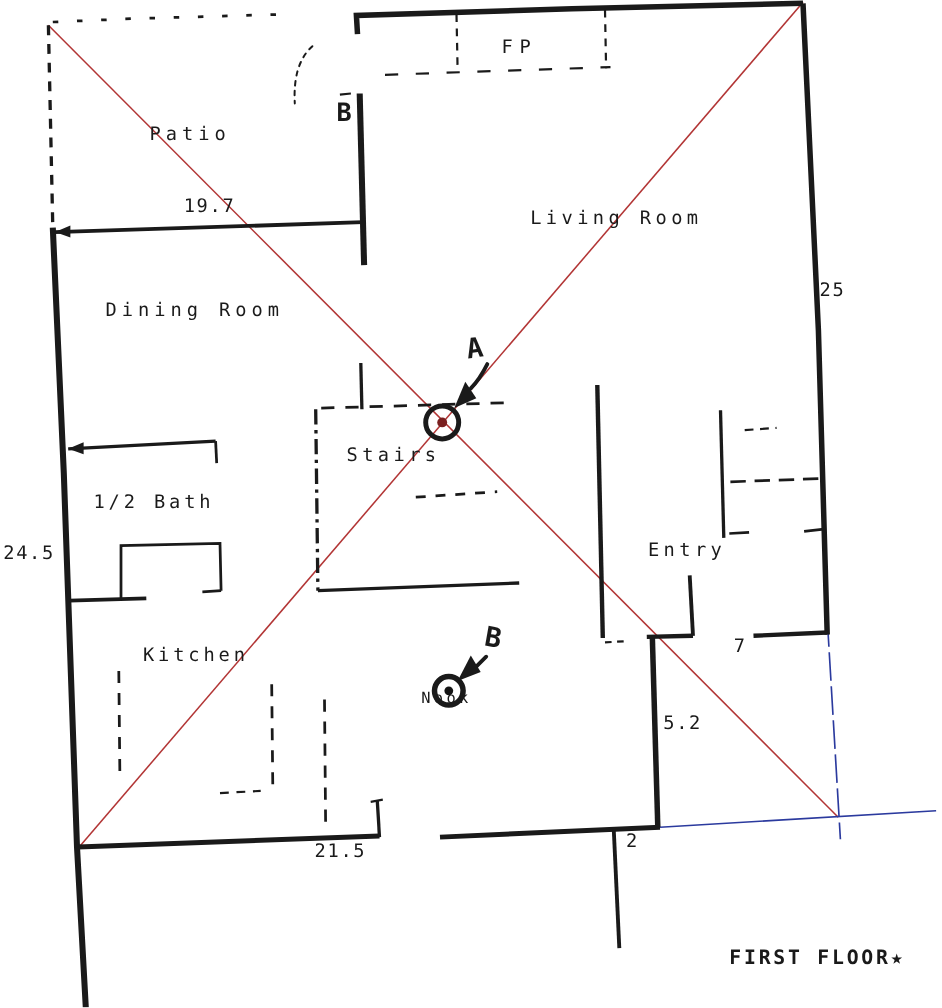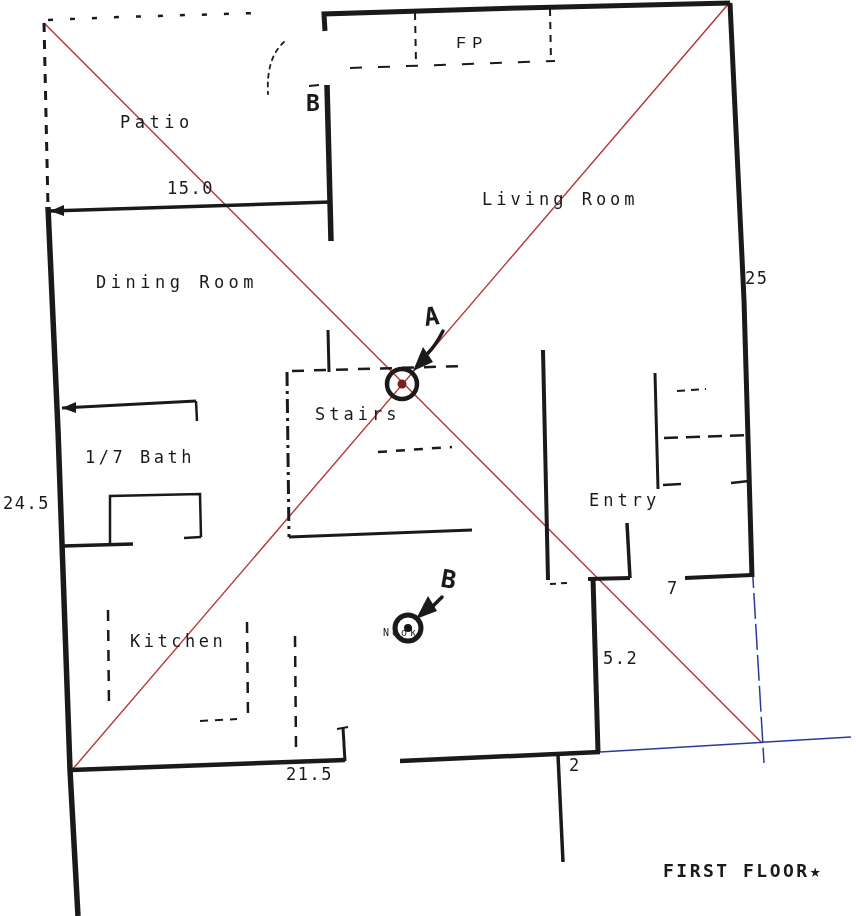--- a/index.html
+++ b/index.html
@@ -100,32 +100,32 @@
     <circle cx="402" cy="384" r="4.5" fill="var(--c-dot_a,#7a2020)" stroke="none"></circle>
     <path class="wall-round" d="M443,331 Q436,345 428,353" stroke-width="3.5"></path>
     <polygon class="wall-fill" points="413,371 433,362 423,347"></polygon>
 
     <circle class="wall" cx="408" cy="628" r="13" stroke-width="5"></circle>
     <circle cx="408" cy="628" r="4" fill="var(--c-dot_b,#141414)" stroke="none"></circle>
     <path class="wall-round" d="M442,597 L432,607" stroke-width="3.5"></path>
     <polygon class="wall-fill" points="416,619 437,611 428,596"></polygon>
   </svg>
 
-  <div class="lbl" style="left:120px;top:114px;letter-spacing:4.5px;">Patio</div>
+  <div class="lbl" style="left:136px;top:114px;letter-spacing:4.5px;">Patio</div>
   <div class="lbl" style="left:462px;top:191px;margin-left:20px;">Living Room</div>
   <div class="lbl" style="left:96px;top:274px;letter-spacing:4.5px;">Dining Room</div>
   <div class="lbl" style="left:315px;top:406px;">Stairs</div>
-  <div class="lbl" style="left:85px;top:449px;letter-spacing:3.5px;">1/7 Bath</div>
+  <div class="lbl" style="left:85px;top:449px;letter-spacing:3.5px;">1/2 Bath</div>
   <div class="lbl" style="left:565px;top:492px;margin-left:24px;">Entry</div>
-  <div class="lbl" style="left:130px;top:588px;letter-spacing:3.5px;margin-top:45px;">Kitchen</div>
-  <div class="lbl" style="left:383px;top:628px;font-size:10px;letter-spacing:3px;">Nook</div>
-  <div class="lbl" style="left:456px;top:35px;letter-spacing:6px;font-family:Liberation Mono, monospace;">FP</div>
+  <div class="lbl" style="left:130px;top:588px;letter-spacing:3.5px;">Kitchen</div>
+  <div class="lbl" style="left:383px;top:628px;font-size:14px;letter-spacing:3px;">Nook</div>
+  <div class="lbl" style="left:456px;top:35px;letter-spacing:6px;">FP</div>
 
-  <div class="lbl dim" style="left:167px;top:180px;">15.0</div>
-  <div class="lbl dim" style="left:745px;top:270px;">25</div>
+  <div class="lbl dim" style="left:167px;top:180px;">19.7</div>
+  <div class="lbl dim" style="left:745px;top:256px;">25</div>
   <div class="lbl dim" style="left:3px;top:495px;">24.5</div>
   <div class="lbl dim" style="left:667px;top:580px;">7</div>
   <div class="lbl dim" style="left:603px;top:650px;">5.2</div>
   <div class="lbl dim" style="left:569px;top:757px;">2</div>
   <div class="lbl dim" style="left:286px;top:766px;">21.5</div>
 
   <div class="marker-letter" style="left:424px;top:304px;transform:rotate(-8deg);">A</div>
   <div class="marker-letter" style="left:306px;top:92px;font-size:23px;">B</div>
   <div class="marker-letter" style="left:441px;top:567px;transform:rotate(10deg);">B</div>
 

